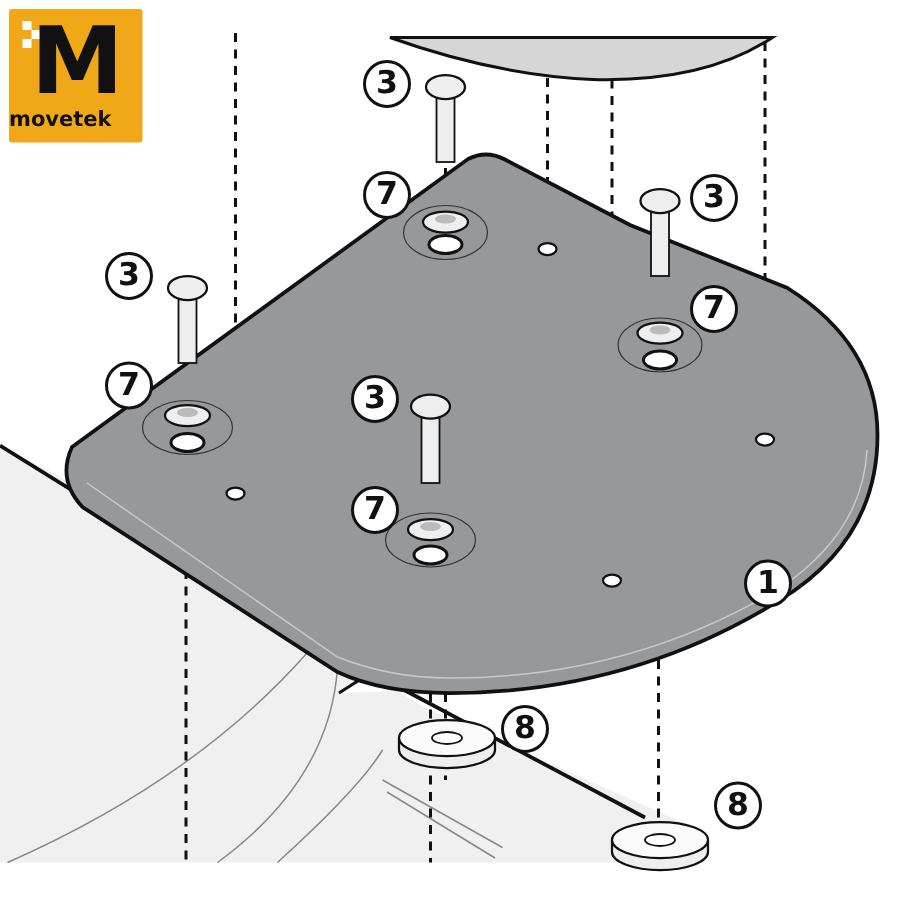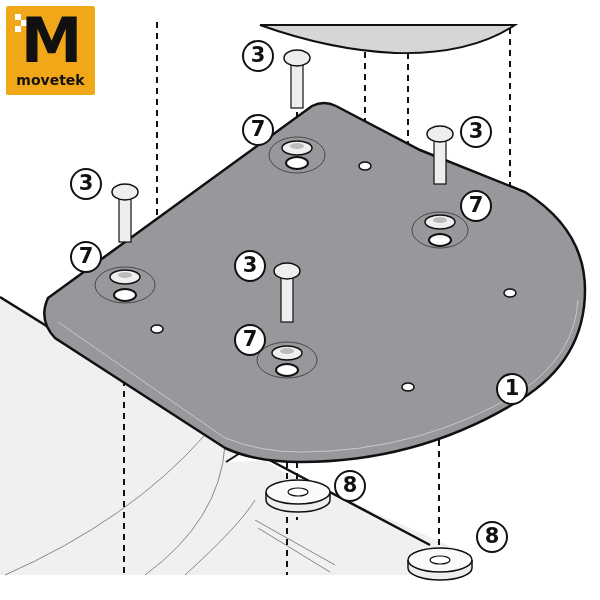--- a/index.html
+++ b/index.html
@@ -1,20 +1,20 @@
 <!DOCTYPE html>
 <html><head>
 <meta charset="utf-8">
 <style>
   html,body{margin:0;padding:0;background:#ffffff;}
   body{width:600px;height:600px;position:relative;overflow:hidden;font-family:"Liberation Sans",sans-serif;}
   #stage{position:absolute;left:0;top:0;width:600px;height:600px;}
   .logo{position:absolute;left:6px;top:6px;width:89px;height:89px;background:#f0a818;border-radius:2px;}
   .logo .mark{position:absolute;left:0;top:2px;width:89px;text-align:center;font-family:"DejaVu Sans",sans-serif;font-weight:bold;font-size:62px;line-height:66px;color:#111;letter-spacing:-2px;}
-  .logo .word{position:absolute;left:0;top:66px;width:89px;text-align:center;font-family:"DejaVu Sans",sans-serif;font-weight:bold;font-size:14px;color:#111;}
+  .logo .word{position:absolute;left:0;top:66px;width:89px;font-family:"DejaVu Sans",sans-serif;font-weight:bold;font-size:14px;color:#111;}
   .logo .checker{position:absolute;left:9px;top:8px;width:12px;height:18px;
     background:
       linear-gradient(#fff,#fff) 0 0/6px 6px no-repeat,
       linear-gradient(#fff,#fff) 6px 6px/6px 6px no-repeat,
       linear-gradient(#fff,#fff) 0 12px/6px 6px no-repeat;}
   .callout{position:absolute;width:32px;height:32px;border:2.5px solid #111;border-radius:50%;background:#fff;
     box-sizing:border-box;text-align:center;font-family:"DejaVu Sans",sans-serif;font-weight:bold;font-size:21px;line-height:27px;color:#111;}
 </style>
 </head>
 <body>

